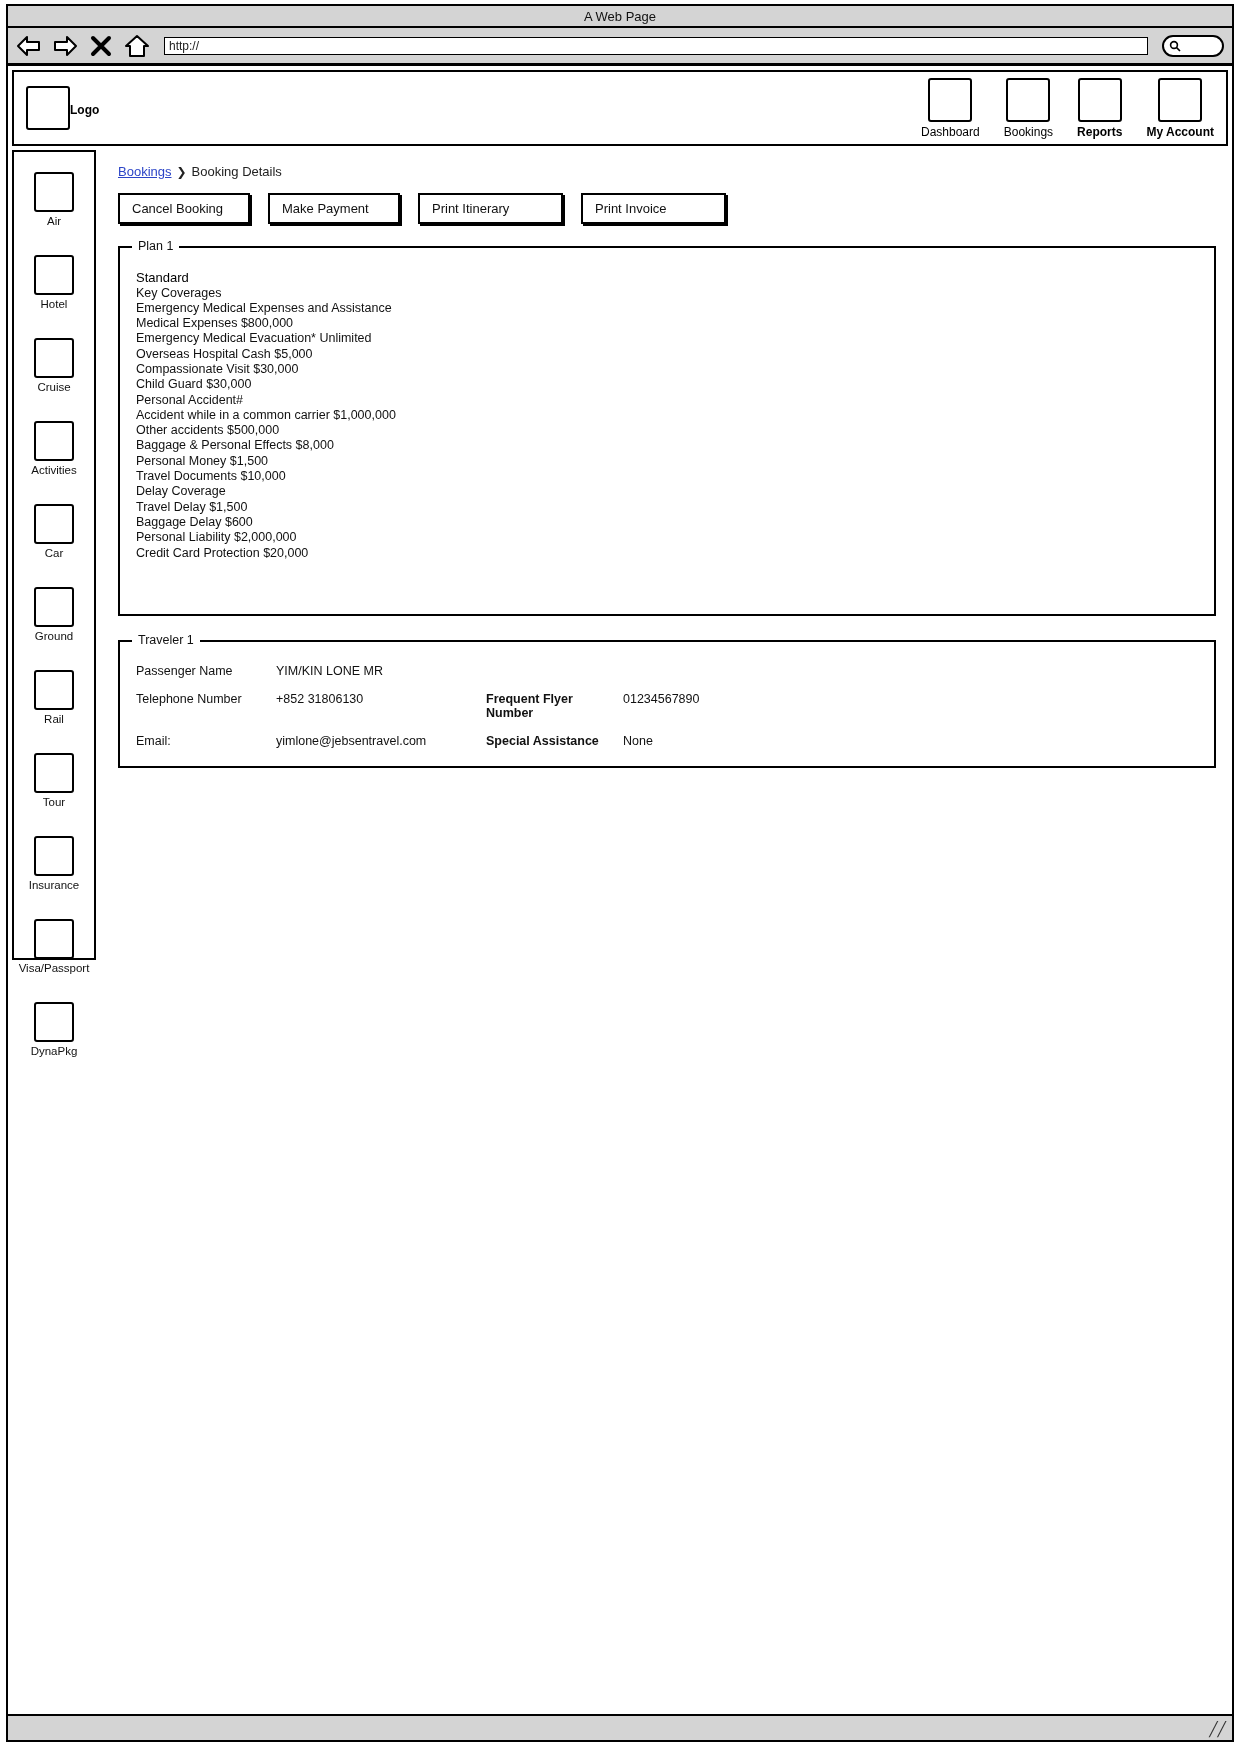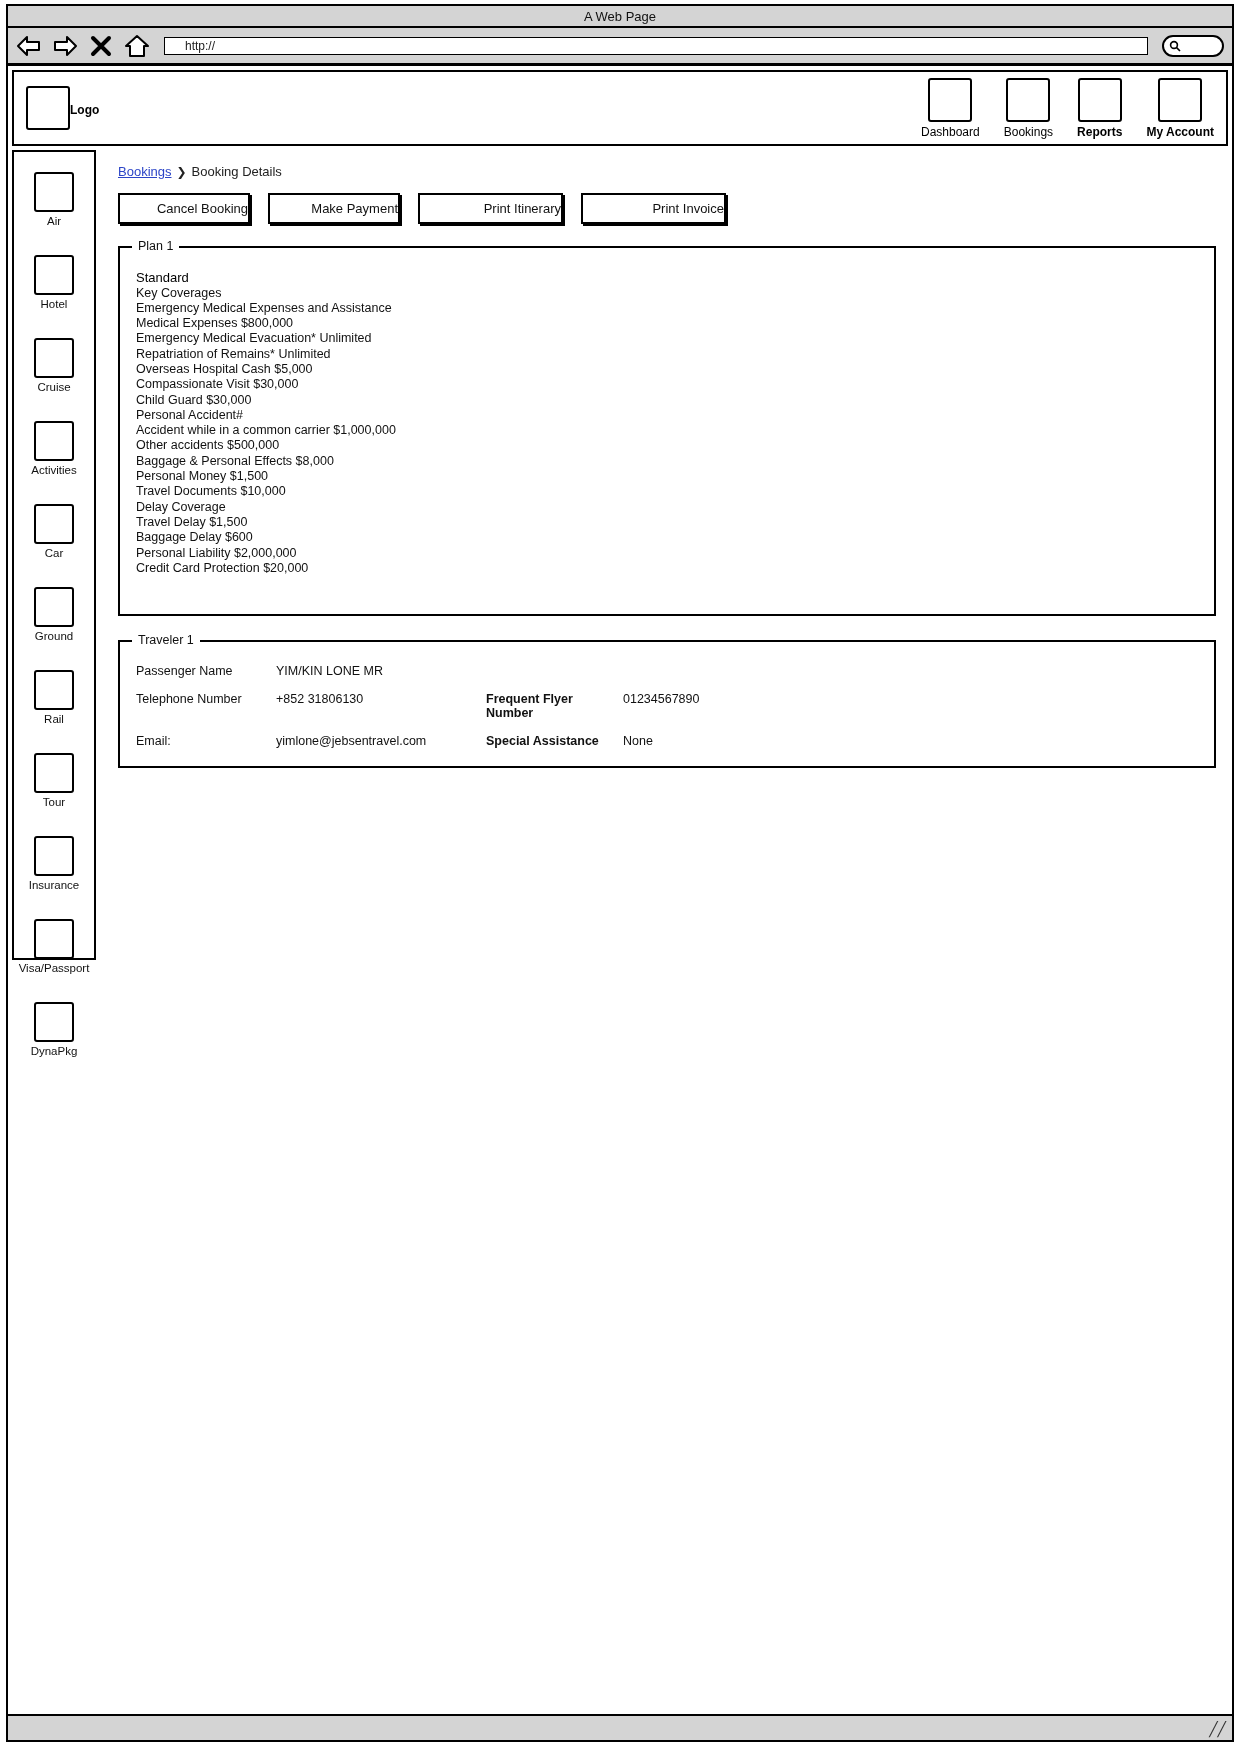--- a/index.html
+++ b/index.html
@@ -37,21 +37,21 @@
     padding: 0 8px;
     gap: 10px;
   }
   .navicon { width: 26px; height: 26px; display: block; }
   .urlbar {
     flex: 1;
     height: 18px;
     background: #fff;
     border: 1px solid #000;
     display: flex; align-items: center;
-    padding: 0 20px;
+    padding: 0 4px;
     font-size: 12px;
     color: #222;
     margin: 0 4px;
   }
   .searchpill {
     width: 62px; height: 22px;
     border: 2px solid #000;
     border-radius: 11px;
     background: #fff;
     display: flex; align-items: center;
@@ -127,23 +127,23 @@
   .breadcrumb a { color: #2b44c7; text-decoration: underline; }
   .breadcrumb .sep { margin: 0 5px; font-size: 12px; }
 
   .btnrow { display: flex; gap: 18px; margin-bottom: 22px; }
   .wbtn {
     border: 2px solid #000;
     background: #fff;
     font-family: "Liberation Sans", sans-serif;
     font-size: 13px;
     color: #111;
-    padding: 6px 0;
+    padding: 6px 12px;
     width: 132px;
-    text-align: right;
+    text-align: left;
     box-shadow: 2px 2px 0 #000;
     cursor: pointer;
   }
   .wbtn.wide { width: 145px; }
 
   
   .fs {
     position: relative;
     border: 2px solid #000;
     margin-bottom: 24px;
@@ -316,21 +316,20 @@
       </div>
 
       <div class="fs" style="height:370px;">
         <div class="fs-legend">Plan 1</div>
         <div class="plan-name">Standard</div>
         <div class="cov-list">
           <div>Key Coverages</div>
           <div>Emergency Medical Expenses and Assistance</div>
           <div>Medical Expenses $800,000</div>
           <div>Emergency Medical Evacuation* Unlimited</div>
-          <div>Repatriation of Remains* Unlimited</div>
           <div>Overseas Hospital Cash $5,000</div>
           <div>Compassionate Visit $30,000</div>
           <div>Child Guard $30,000</div>
           <div>Personal Accident#</div>
           <div>Accident while in a common carrier $1,000,000</div>
           <div>Other accidents $500,000</div>
           <div>Baggage &amp; Personal Effects $8,000</div>
           <div>Personal Money $1,500</div>
           <div>Travel Documents $10,000</div>
           <div>Delay Coverage</div>

